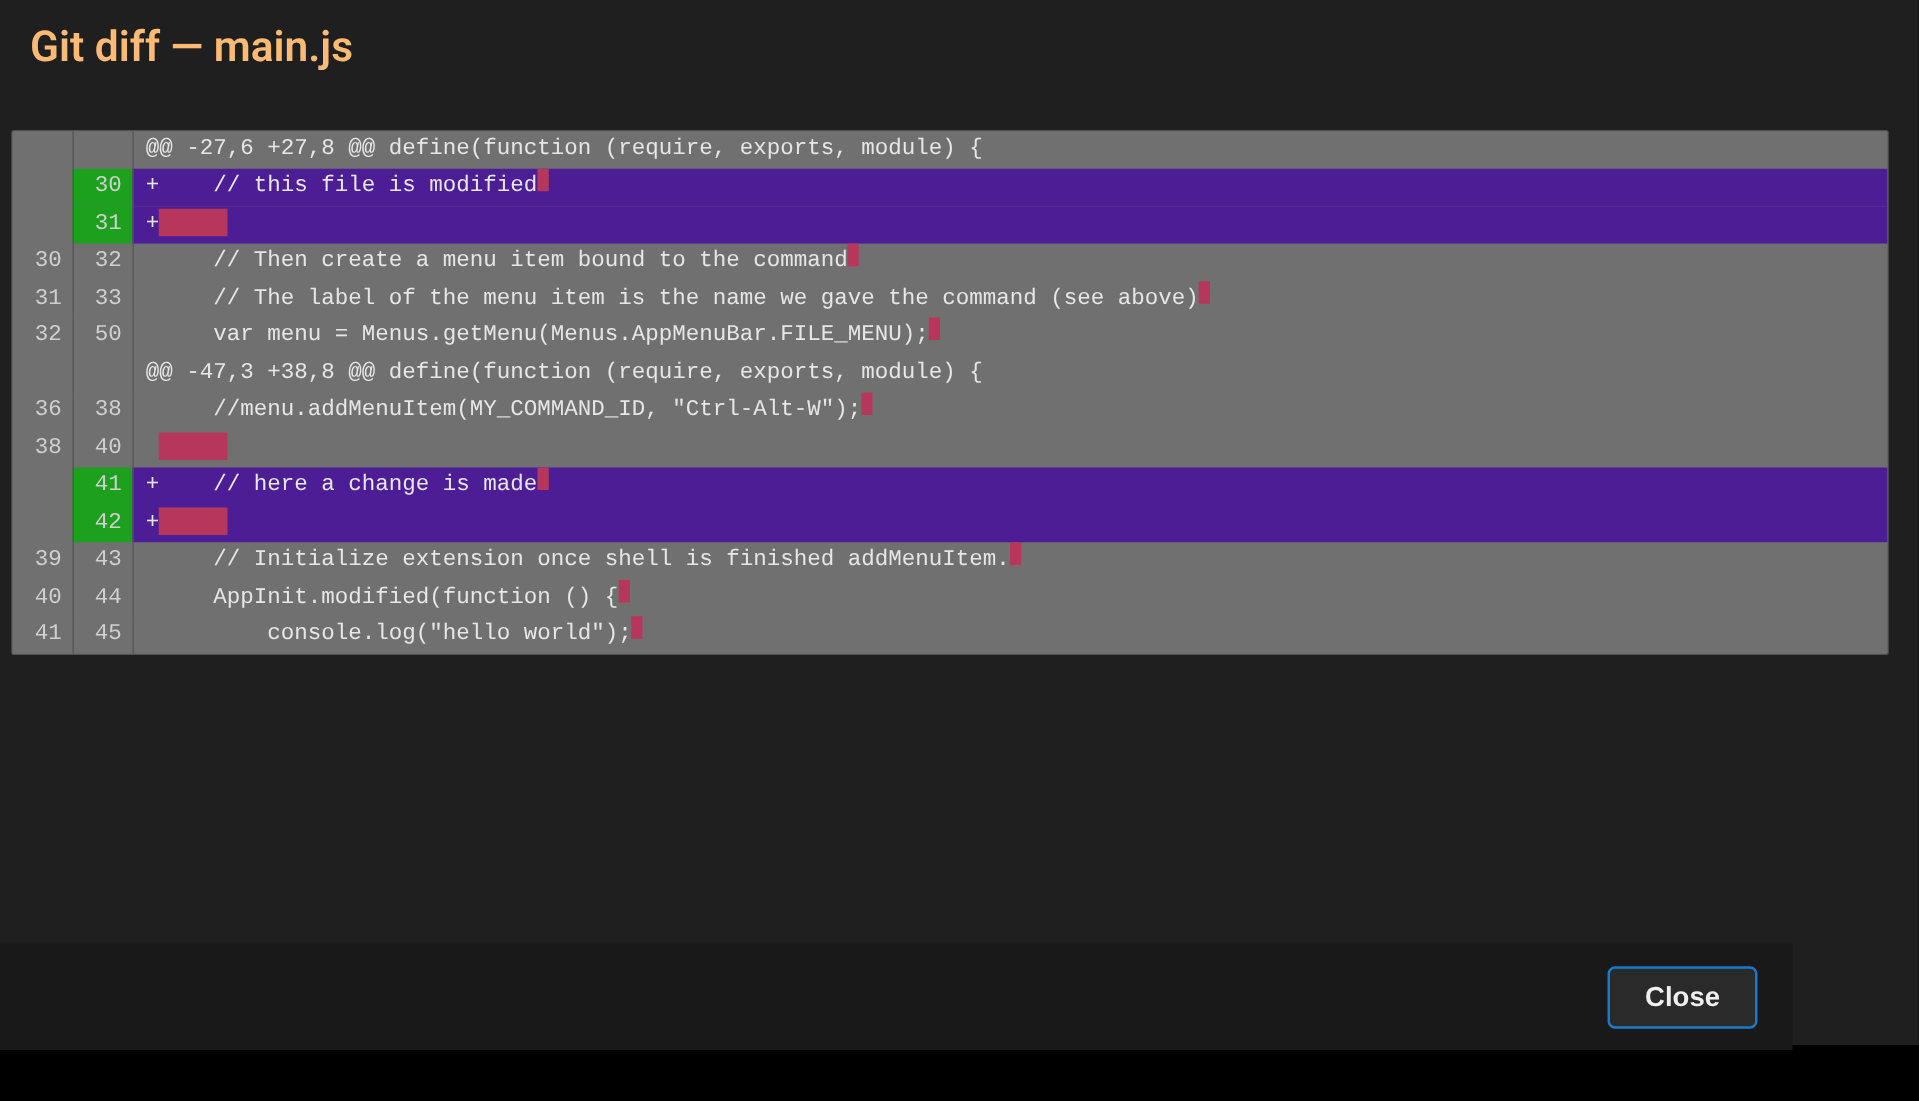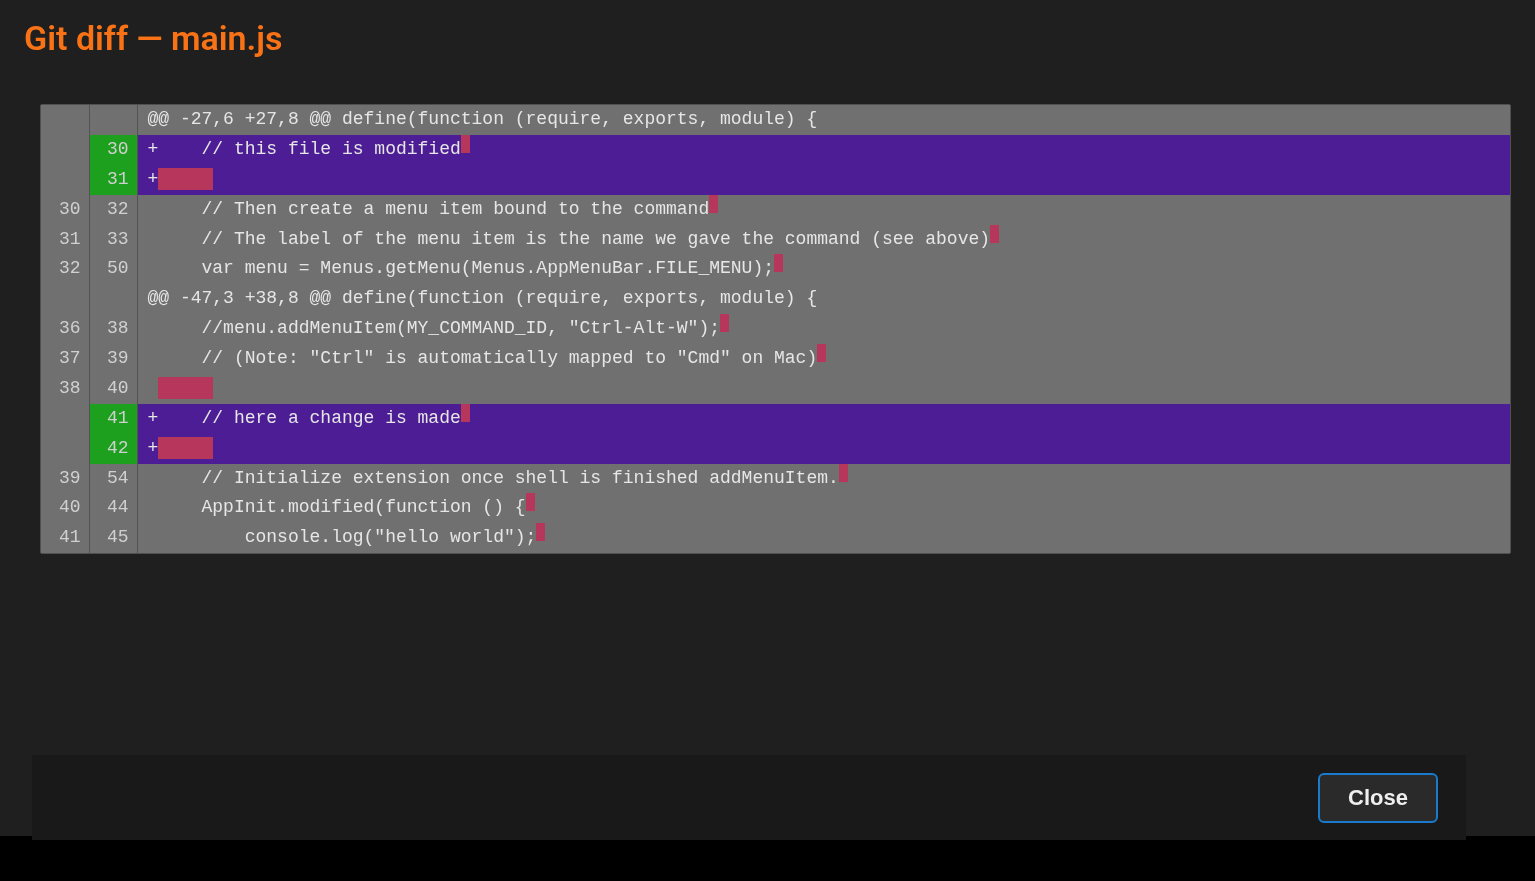--- a/index.html
+++ b/index.html
@@ -17,24 +17,24 @@
     width: 1535px;
     height: 836px;
     background: #1f1f1f;
     display: flex;
     flex-direction: column;
   }
   .title {
     padding: 18px 24px 46px 24px;
     font-size: 34px;
     font-weight: 600;
-    color: #f97316;
+    color: #fdba74;
   }
   .diff-container {
-    margin: 0 24px 24px 40px;
+    margin: 0 24px 24px 9px;
     background: #707070;
     border: 1px solid #505050;
     border-radius: 2px;
     overflow: hidden;
   }
   .diff-table {
     width: 100%;
     border-collapse: collapse;
     font-family: "Consolas", "Menlo", "Courier New", monospace;
     font-size: 18px;
@@ -74,21 +74,20 @@
     position: absolute;
     left: 0;
     top: 755px;
     width: 1434px;
     height: 85px;
     background: #191919;
     display: flex;
     align-items: center;
     justify-content: flex-end;
     padding-right: 28px;
-    margin-left: 32px;
   }
   .close-btn {
     background: #2a2a2a;
     border: 2px solid #1a7acc;
     border-radius: 6px;
     color: #efefef;
     font-size: 22px;
     font-weight: 600;
     padding: 10px 28px;
     cursor: pointer;
@@ -137,42 +136,37 @@
             <td class="gutter left empty"> </td>
             <td class="gutter right empty"> </td>
             <td class="code"><span>@@ -47,3 +38,8 @@ define(function (require, exports, module) {</span></td>
           </tr>
           <tr class="context">
             <td class="gutter left">36</td>
             <td class="gutter right">38</td>
             <td class="code"><span>     //menu.addMenuItem(MY_COMMAND_ID, "Ctrl-Alt-W");</span><span class="trail single"> </span></td>
           </tr>
           <tr class="context">
-            <td class="gutter left">37</td>
-            <td class="gutter right">39</td>
-            <td class="code"><span>     // (Note: "Ctrl" is automatically mapped to "Cmd" on Mac)</span><span class="trail single"> </span></td>
-          </tr>
-          <tr class="context">
             <td class="gutter left">38</td>
             <td class="gutter right">40</td>
             <td class="code"><span> </span><span class="trail block">     </span></td>
           </tr>
           <tr class="add">
             <td class="gutter left empty"> </td>
             <td class="gutter right">41</td>
             <td class="code"><span>+    // here a change is made</span><span class="trail single"> </span></td>
           </tr>
           <tr class="add">
             <td class="gutter left empty"> </td>
             <td class="gutter right">42</td>
             <td class="code"><span>+</span><span class="trail block">     </span></td>
           </tr>
           <tr class="context">
             <td class="gutter left">39</td>
-            <td class="gutter right">54</td>
+            <td class="gutter right">43</td>
             <td class="code"><span>     // Initialize extension once shell is finished addMenuItem.</span><span class="trail single"> </span></td>
           </tr>
           <tr class="context">
             <td class="gutter left">40</td>
             <td class="gutter right">44</td>
             <td class="code"><span>     AppInit.modified(function () {</span><span class="trail single"> </span></td>
           </tr>
           <tr class="context">
             <td class="gutter left">41</td>
             <td class="gutter right">45</td>

